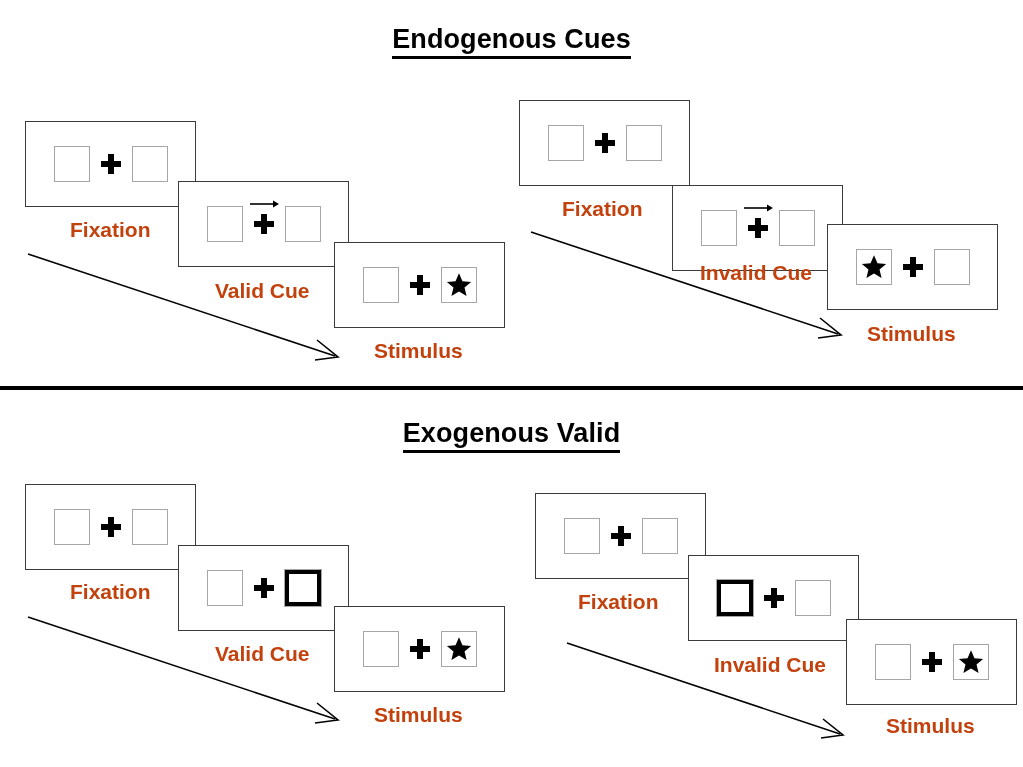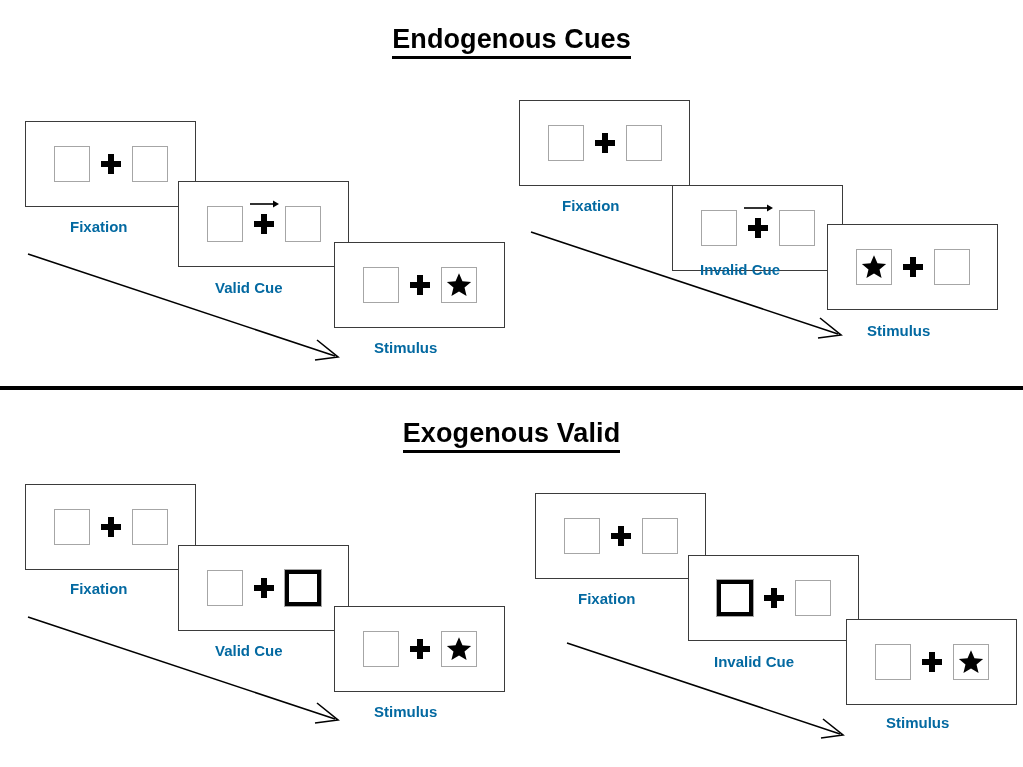--- a/index.html
+++ b/index.html
@@ -119,23 +119,23 @@
   
   .star {
     width: 26px;
     height: 26px;
     display: block;
   }
 
   
   .caption {
     position: absolute;
-    font-size: 15px;
+    font-size: 21px;
     font-weight: bold;
-    color: #0369a1;
+    color: #c2410c;
     white-space: nowrap;
   }
 
   
   .flow-arrow {
     position: absolute;
     overflow: visible;
     pointer-events: none;
   }
 </style>

